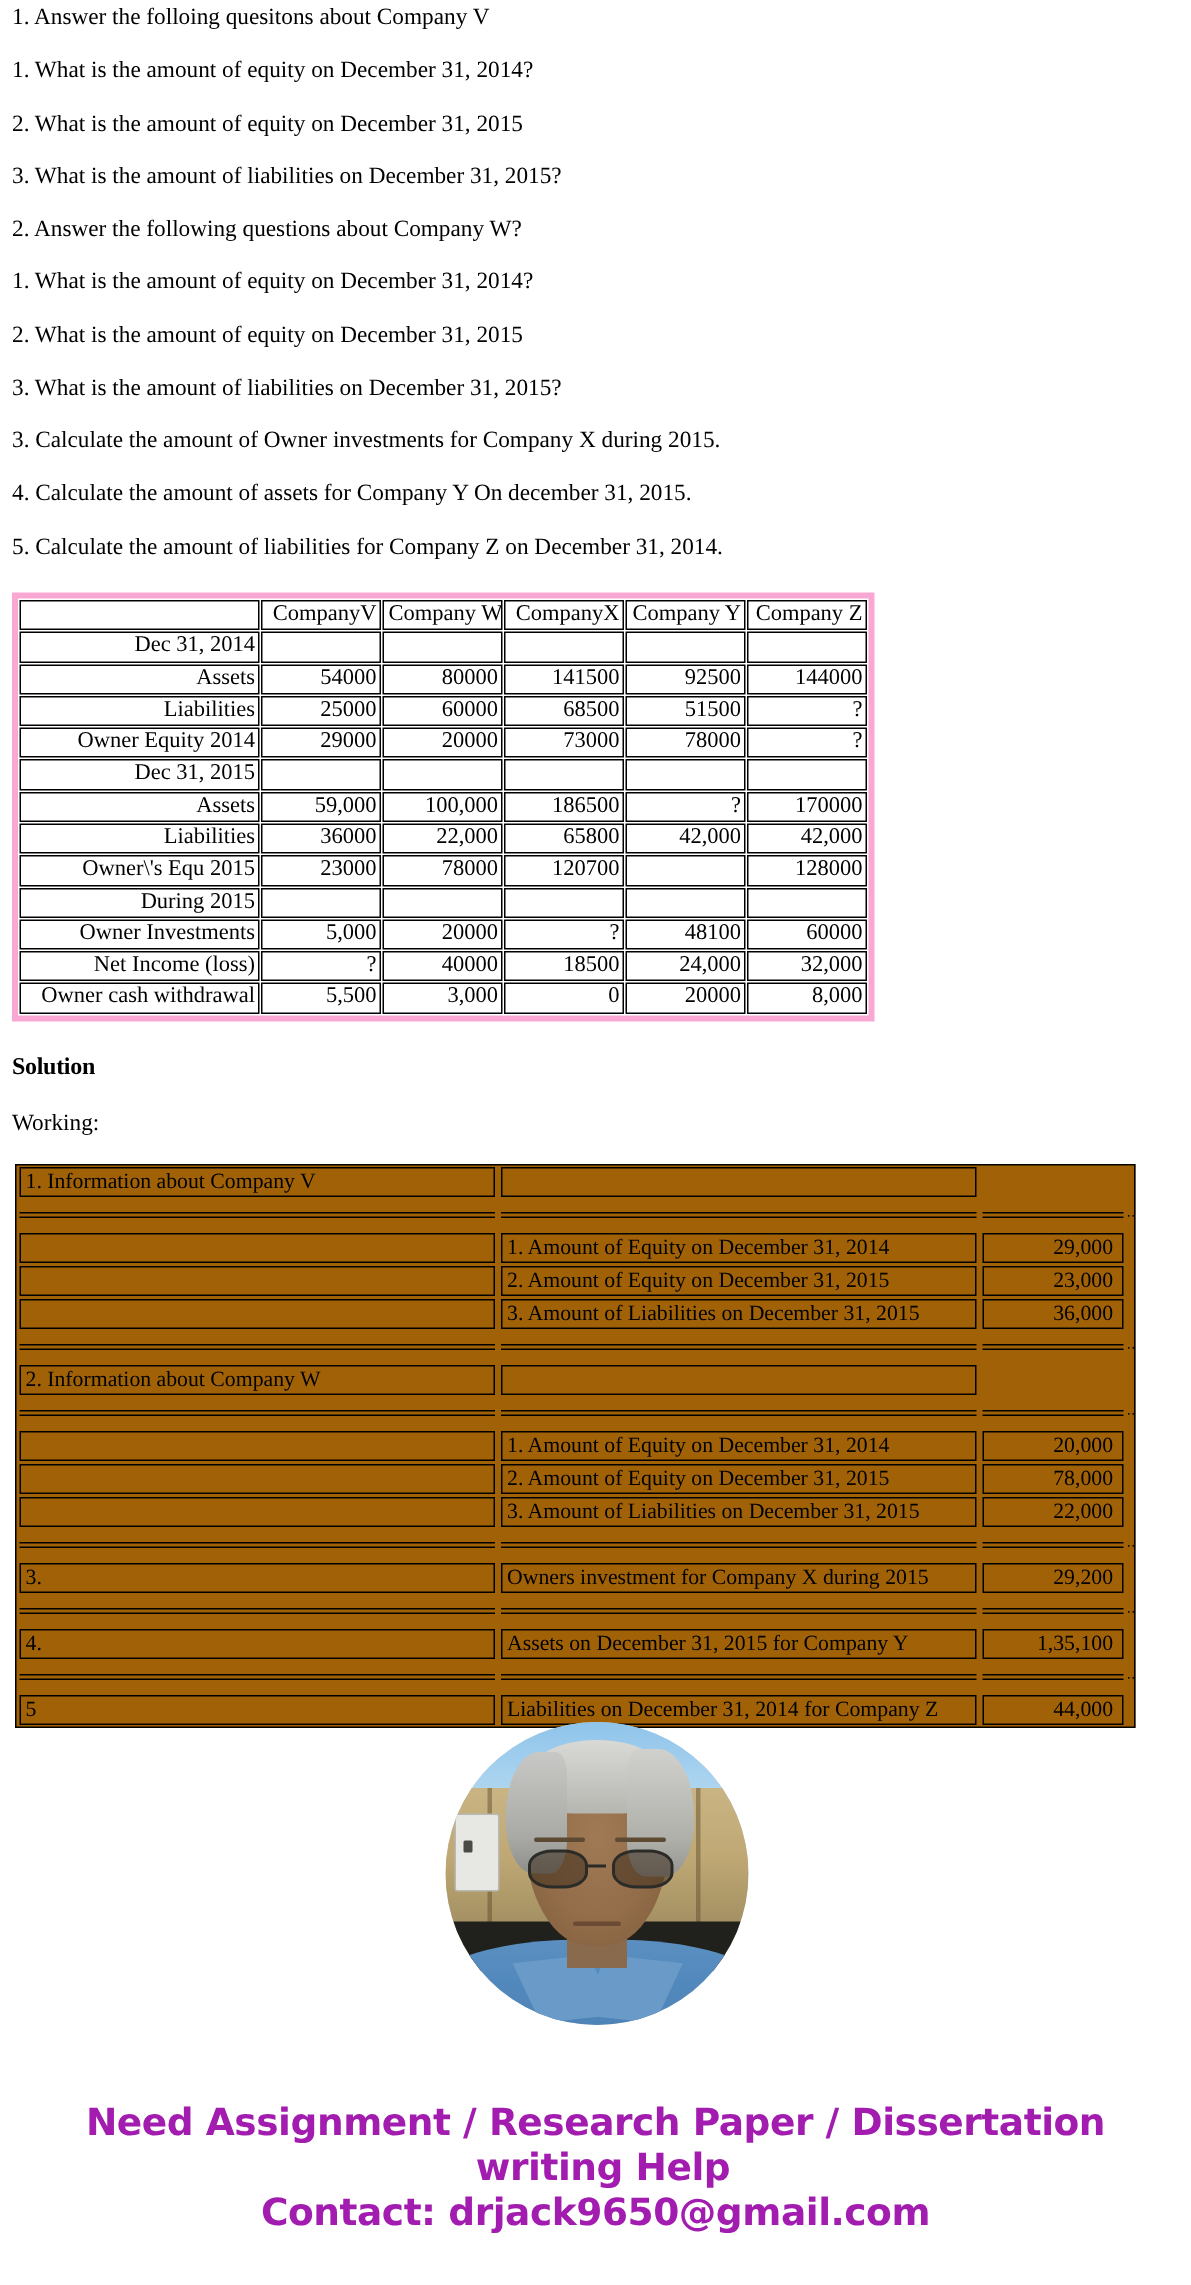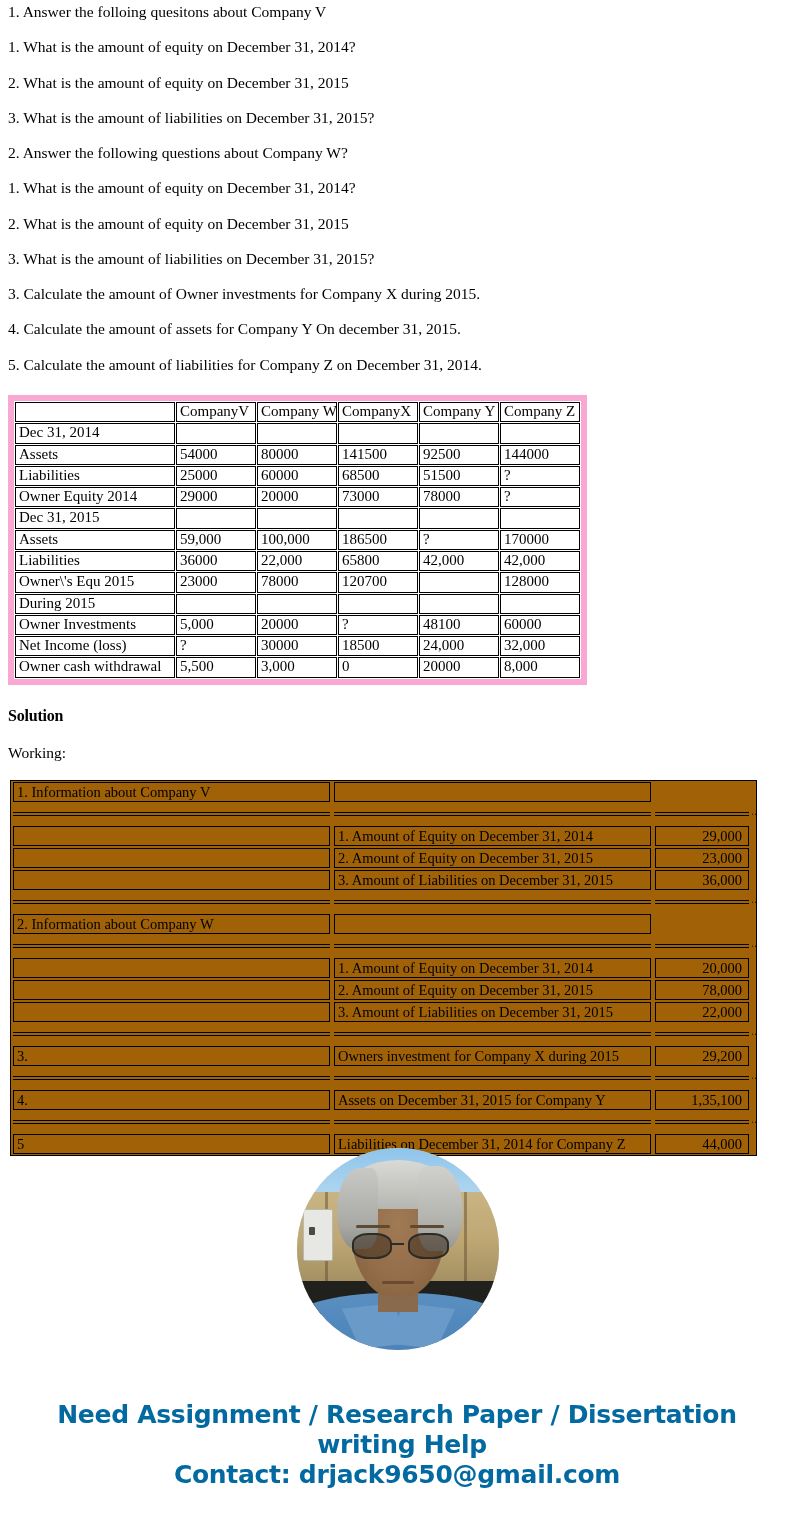--- a/index.html
+++ b/index.html
@@ -29,26 +29,27 @@
   }
 
   
   .t1-wrap {
     margin: 0 0 0 8px;
     padding-top: 3px;
   }
   table.t1 {
     border-collapse: separate;
     border-spacing: 1px;
-    border: 6px solid #f9a8d4;
+    border: 4px solid #f9a8d4;
     background: #ffffff;
     font-size: 15px;
     line-height: 1.02;
     table-layout: fixed;
     width: 562px;
+    text-align: right;
   }
   table.t1 td {
     border: 1px solid #000;
     padding: 1px 2px 2px 3px;
     height: 20px;
     vertical-align: middle;
     white-space: nowrap;
     overflow: hidden;
   }
   table.t1 col.c0 { width: 160px; }
@@ -232,21 +233,21 @@
   .footer {
     position: absolute;
     left: 0;
     top: 1400px;
     width: 794px;
     text-align: center;
     font-family: "DejaVu Sans", "Liberation Sans", sans-serif;
     font-weight: bold;
     font-size: 25px;
     line-height: 1.2;
-    color: #0369a1;
+    color: #a21caf;
     letter-spacing: -0.3px;
   }
   .footer .l2 { display: block; padding-left: 10px; }
   .footer .l3 { display: block; }
 </style>
 </head>
 <body>
 
 <div class="qlist">
   <p class="qline">1. Answer the folloing quesitons about Company V</p>
@@ -357,21 +358,21 @@
       <td>Owner Investments</td>
       <td>5,000</td>
       <td>20000</td>
       <td>?</td>
       <td>48100</td>
       <td>60000</td>
     </tr>
     <tr>
       <td>Net Income (loss)</td>
       <td>?</td>
-      <td>30000</td>
+      <td>40000</td>
       <td>18500</td>
       <td>24,000</td>
       <td>32,000</td>
     </tr>
     <tr>
       <td>Owner cash withdrawal</td>
       <td>5,500</td>
       <td>3,000</td>
       <td>0</td>
       <td>20000</td>

